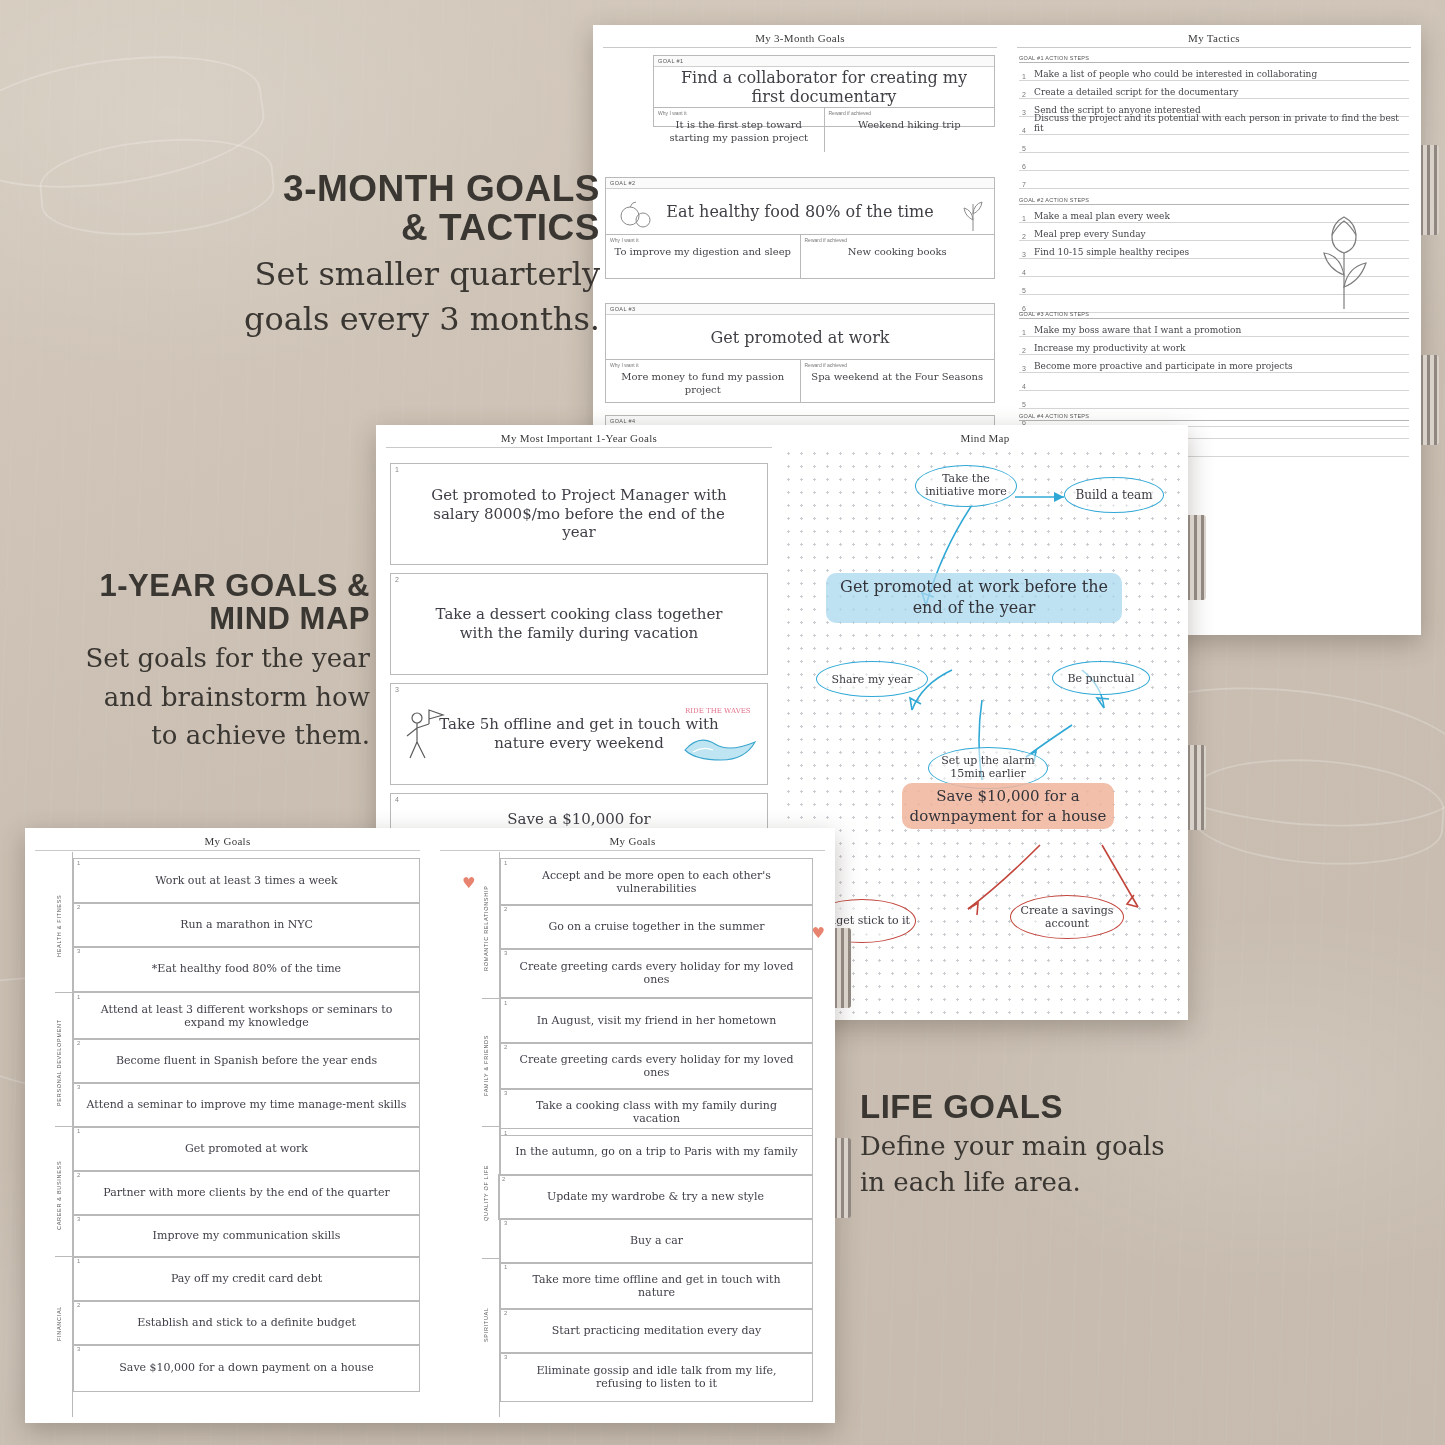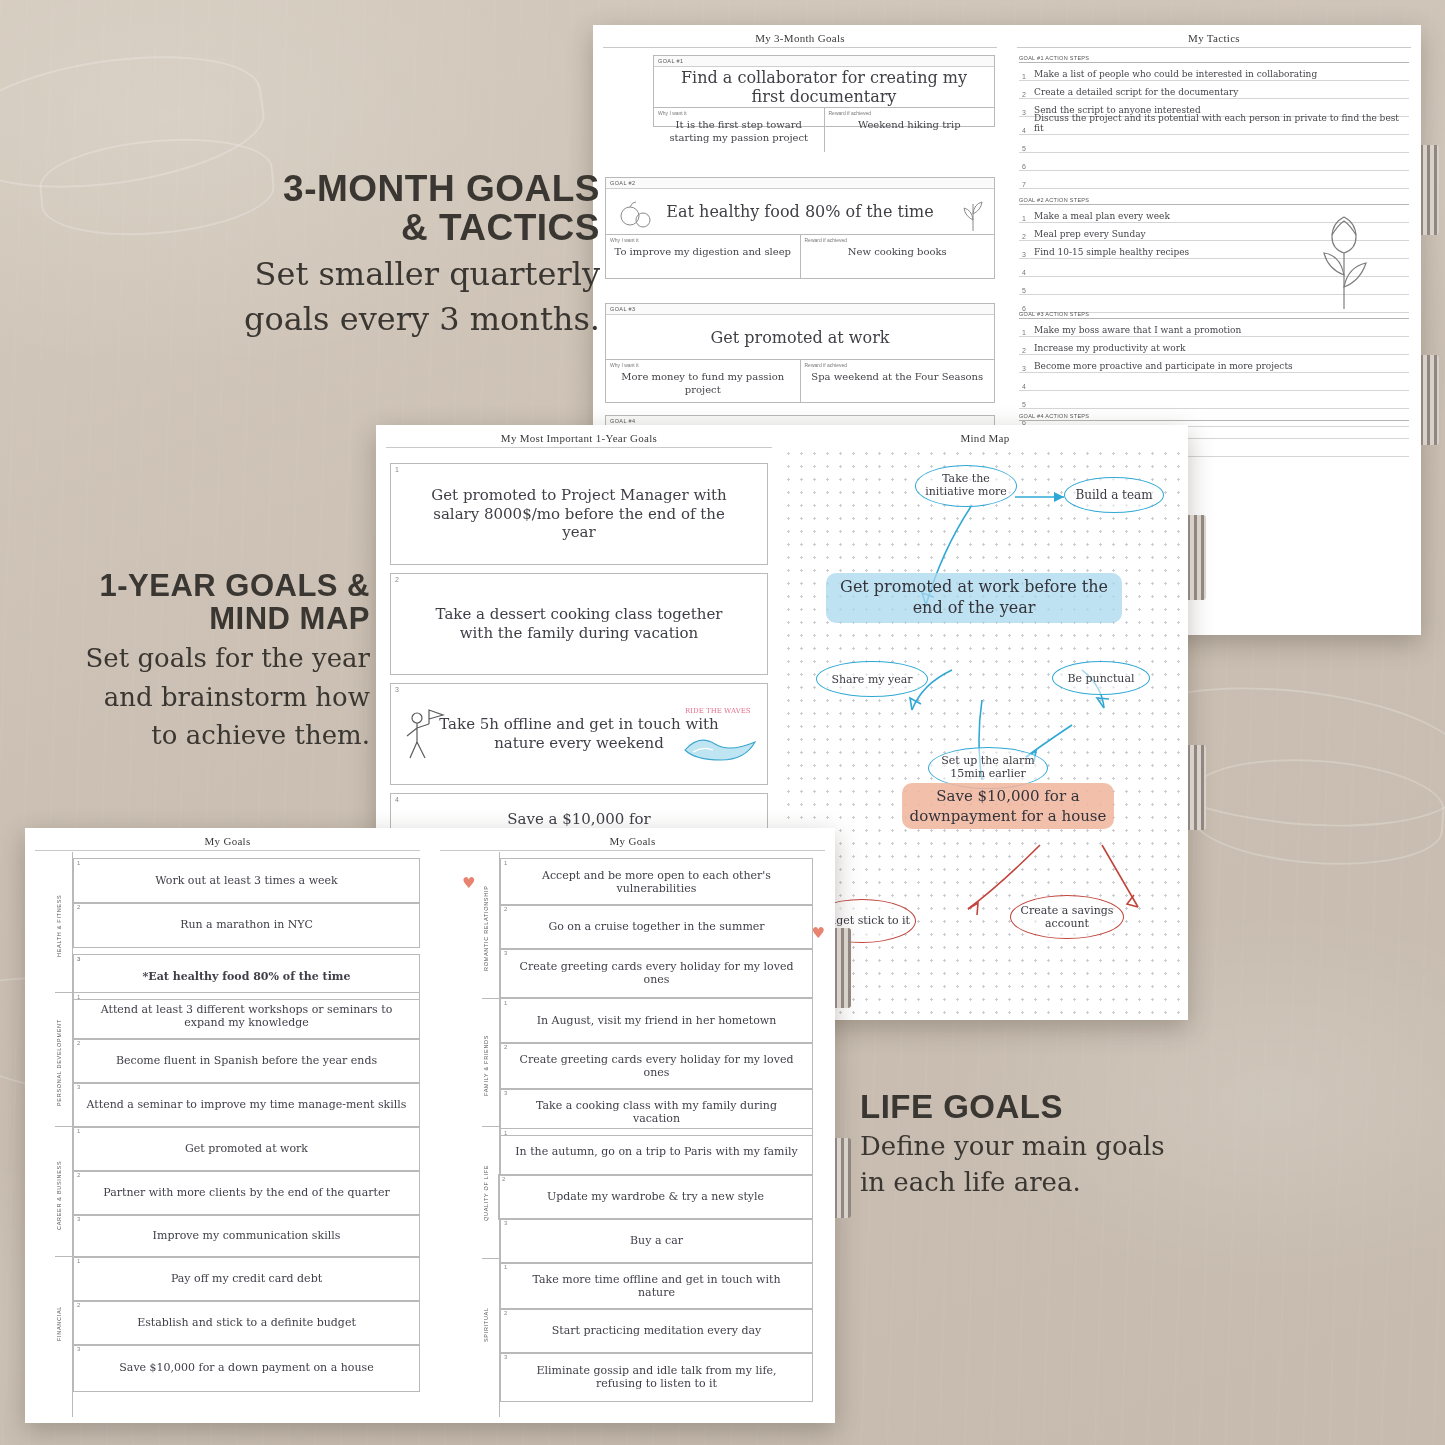--- a/index.html
+++ b/index.html
@@ -406,21 +406,21 @@
     <div class="catsep" style="left:30px;width:17px;top:428px;"></div>
 
     <div class="grow" style="left:48px;right:10px;top:30px;height:44px;">
       <span class="n">1</span>
       <span class="t">Work out at least 3 times a week</span>
     </div>
     <div class="grow" style="left:48px;right:10px;top:74px;height:44px;">
       <span class="n">2</span>
       <span class="t">Run a marathon in NYC</span>
     </div>
-    <div class="grow" style="left:48px;right:10px;top:126px;height:44px;font-weight:bold;">
+    <div class="grow" style="left:48px;right:10px;top:118px;height:44px;">
       <span class="n">3</span>
       <span class="t">*Eat healthy food 80% of the time</span>
     </div>
 
     <div class="grow" style="left:48px;right:10px;top:164px;height:46px;">
       <span class="n">1</span>
       <span class="t">Attend at least 3 different workshops or seminars to expand my knowledge</span>
     </div>
     <div class="grow" style="left:48px;right:10px;top:210px;height:44px;">
       <span class="n">2</span>

